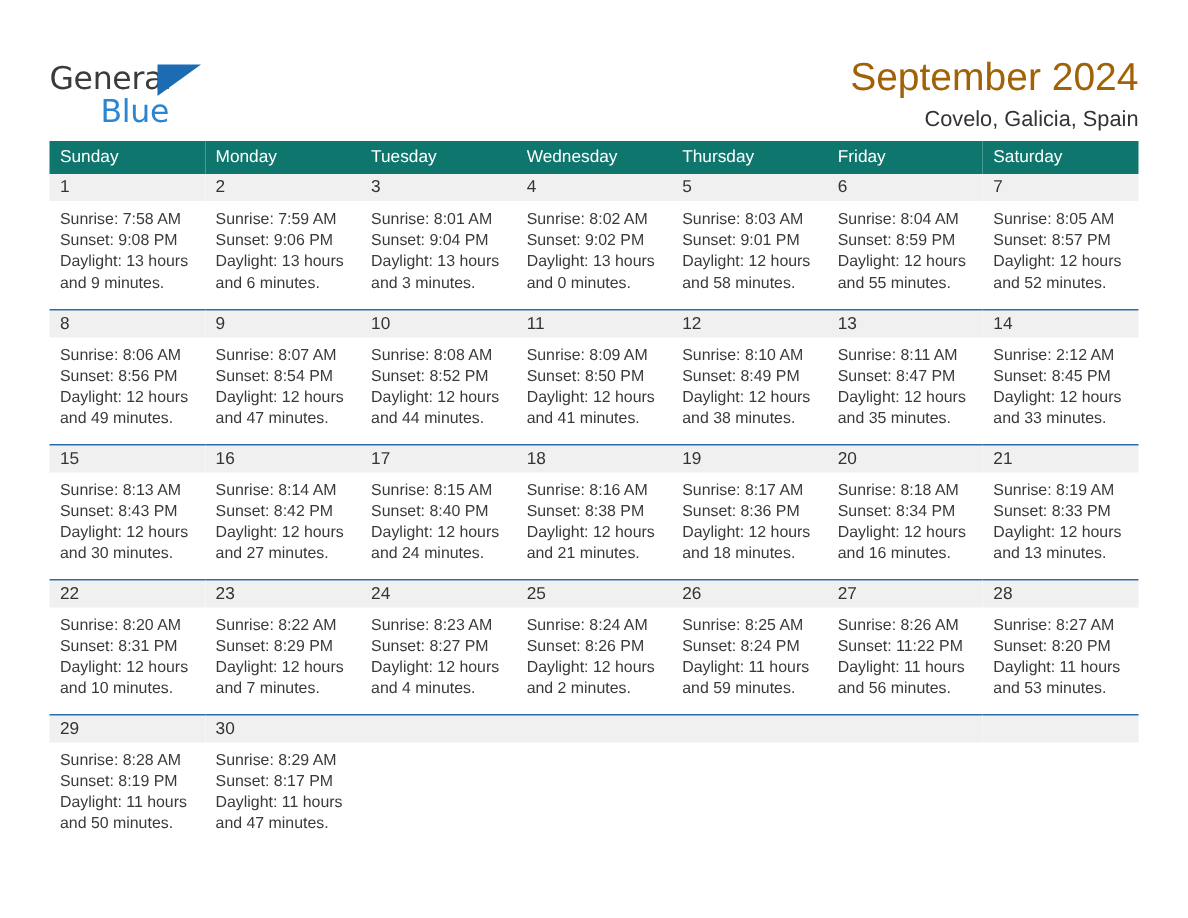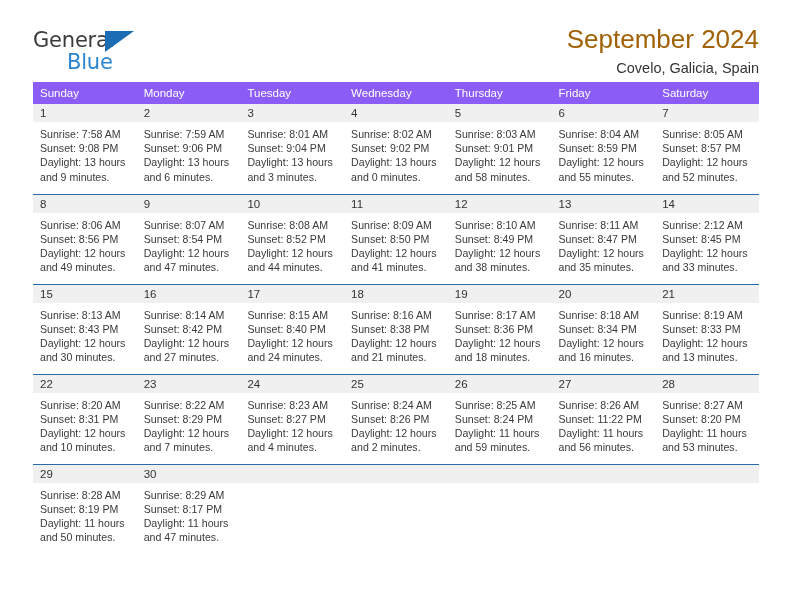--- a/index.html
+++ b/index.html
@@ -13,21 +13,21 @@
     background: #ffffff;
     font-family: "Liberation Sans", sans-serif;
     color: #222222;
     overflow: hidden;
   }
   .page {
     position: relative;
     width: 792px;
     height: 612px;
     box-sizing: border-box;
-    padding: 0 33px;
+    padding: 12px 33px;
   }
 
   
   .topbar {
     display: flex;
     align-items: flex-start;
     justify-content: space-between;
     padding-top: 26px;
     height: 72px;
     box-sizing: border-box;
@@ -84,21 +84,21 @@
   
   .cal {
     border-collapse: collapse;
     table-layout: fixed;
     width: 726px;
     margin-top: 10px;
   }
   .cal col { width: 103.71px; }
 
   thead th {
-    background: #8b5cf6;
+    background: #0f766e;
     color: #ffffff;
     font-size: 11.5px;
     font-weight: normal;
     text-align: left;
     padding: 5px 0 5px 7px;
     height: 20px;
     box-sizing: border-box;
     border: none;
   }
 

